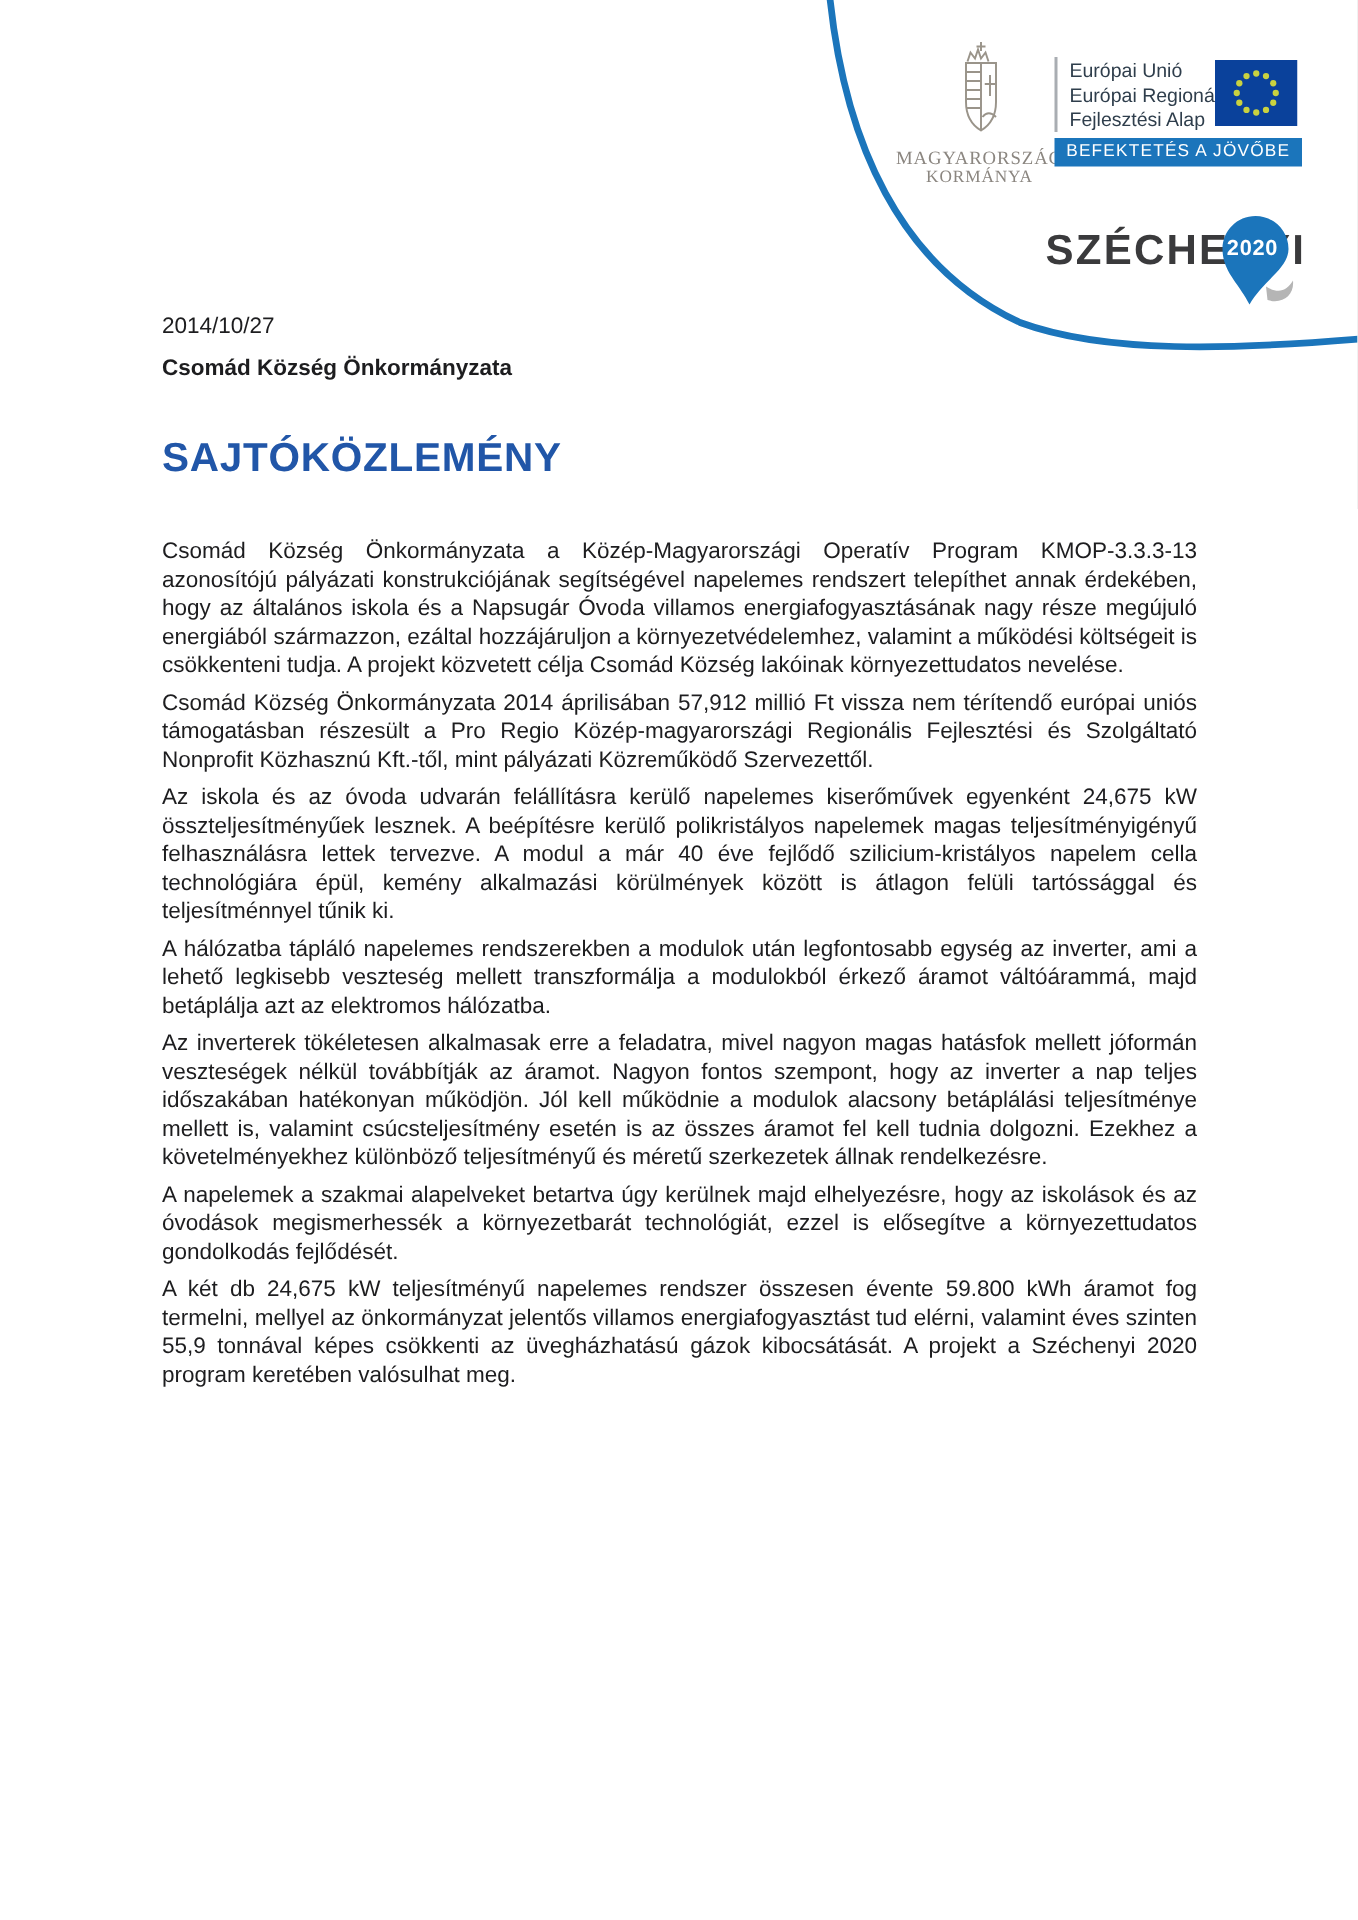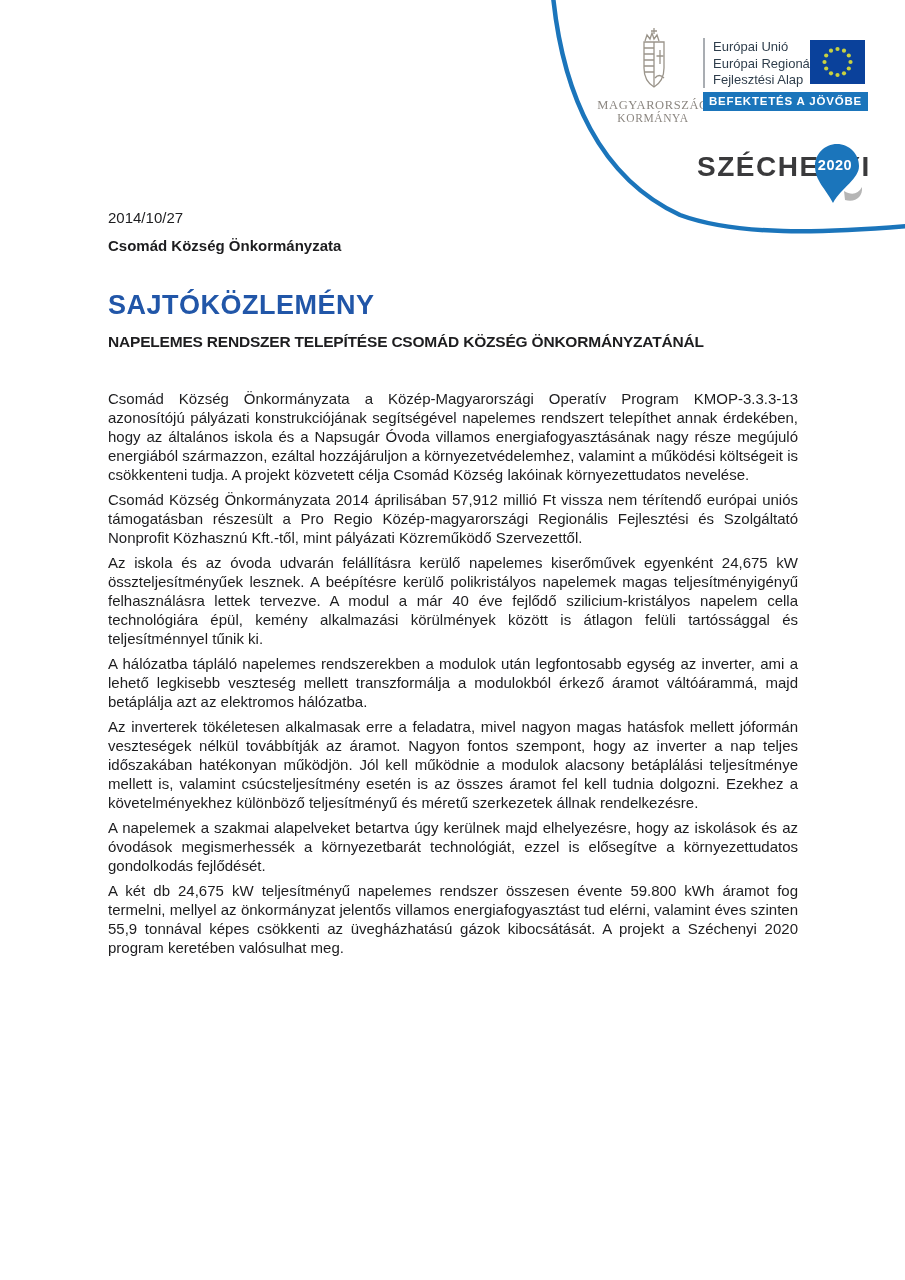--- a/index.html
+++ b/index.html
@@ -44,21 +44,21 @@
   .eu-text{position:absolute;left:713px;top:39px;color:var(--eu-text);font-size:13px;line-height:16.5px;}
   .eu-text .b{font-weight:normal;}
 
   .eu-flag{position:absolute;left:810px;top:40px;width:55px;height:44px;}
   .eu-flag rect{fill:var(--flag-blue);}
   .eu-flag circle{fill:var(--star-yellow);}
 
   .banner{
     position:absolute;left:703px;top:92px;width:165px;height:19px;
     background:var(--accent);color:#ffffff;
-    font-size:11.5px;font-weight:bold;letter-spacing:0.8px;
+    font-size:11.5px;font-weight:normal;letter-spacing:0.8px;
     text-align:center;line-height:19px;
   }
 
   .szechenyi-text{
     position:absolute;left:697px;top:151px;
     font-size:28px;font-weight:bold;letter-spacing:1.5px;
     color:var(--szechenyi-dark);
   }
   .pin{position:absolute;left:806px;top:139px;width:58px;height:68px;}
   .pin .drop{fill:var(--accent);}
@@ -128,21 +128,20 @@
   <svg class="pin" viewBox="0 0 58 68" aria-hidden="true">
     <path class="shadow" d="M38,52 C46,57 52,55 56,48 C57,58 49,64 39,61 Z"></path>
     <path class="drop" d="M27,64 C20,50 9,42 9,27 C9,14.8 18.8,5 31,5 C43.2,5 53,14.8 53,27 C53,40 36,48 27,64 Z"></path>
     <text x="29" y="31" text-anchor="middle">2020</text>
   </svg>
 
   <div class="article">
     <div class="date">2014/10/27</div>
     <div class="org">Csomád Község Önkormányzata</div>
     <div class="title">SAJTÓKÖZLEMÉNY</div>
-    <div class="subtitle">NAPELEMES RENDSZER TELEPÍTÉSE CSOMÁD KÖZSÉG ÖNKORMÁNYZATÁNÁL</div>
     <div class="paragraphs">
       <p>Csomád Község Önkormányzata a Közép-Magyarországi Operatív Program KMOP-3.3.3-13 azonosítójú pályázati konstrukciójának segítségével napelemes rendszert telepíthet annak érdekében, hogy az általános iskola és a Napsugár Óvoda villamos energiafogyasztásának nagy része megújuló energiából származzon, ezáltal hozzájáruljon a környezetvédelemhez, valamint a működési költségeit is csökkenteni tudja. A projekt közvetett célja Csomád Község lakóinak környezettudatos nevelése.</p>
       <p>Csomád Község Önkormányzata 2014 áprilisában 57,912 millió Ft vissza nem térítendő európai uniós támogatásban részesült a Pro Regio Közép-magyarországi Regionális Fejlesztési és Szolgáltató Nonprofit Közhasznú Kft.-től, mint pályázati Közreműködő Szervezettől.</p>
       <p>Az iskola és az óvoda udvarán felállításra kerülő napelemes kiserőművek egyenként 24,675 kW összteljesítményűek lesznek. A beépítésre kerülő polikristályos napelemek magas teljesítményigényű felhasználásra lettek tervezve. A modul a már 40 éve fejlődő szilicium-kristályos napelem cella technológiára épül, kemény alkalmazási körülmények között is átlagon felüli tartóssággal és teljesítménnyel tűnik ki.</p>
       <p>A hálózatba tápláló napelemes rendszerekben a modulok után legfontosabb egység az inverter, ami a lehető legkisebb veszteség mellett transzformálja a modulokból érkező áramot váltóárammá, majd betáplálja azt az elektromos hálózatba.</p>
       <p>Az inverterek tökéletesen alkalmasak erre a feladatra, mivel nagyon magas hatásfok mellett jóformán veszteségek nélkül továbbítják az áramot. Nagyon fontos szempont, hogy az inverter a nap teljes időszakában hatékonyan működjön. Jól kell működnie a modulok alacsony betáplálási teljesítménye mellett is, valamint csúcsteljesítmény esetén is az összes áramot fel kell tudnia dolgozni. Ezekhez a követelményekhez különböző teljesítményű és méretű szerkezetek állnak rendelkezésre.</p>
       <p>A napelemek a szakmai alapelveket betartva úgy kerülnek majd elhelyezésre, hogy az iskolások és az óvodások megismerhessék a környezetbarát technológiát, ezzel is elősegítve a környezettudatos gondolkodás fejlődését.</p>
       <p>A két db 24,675 kW teljesítményű napelemes rendszer összesen évente 59.800 kWh áramot fog termelni, mellyel az önkormányzat jelentős villamos energiafogyasztást tud elérni, valamint éves szinten 55,9 tonnával képes csökkenti az üvegházhatású gázok kibocsátását. A projekt a Széchenyi 2020 program keretében valósulhat meg.</p>
     </div>
   </div>

